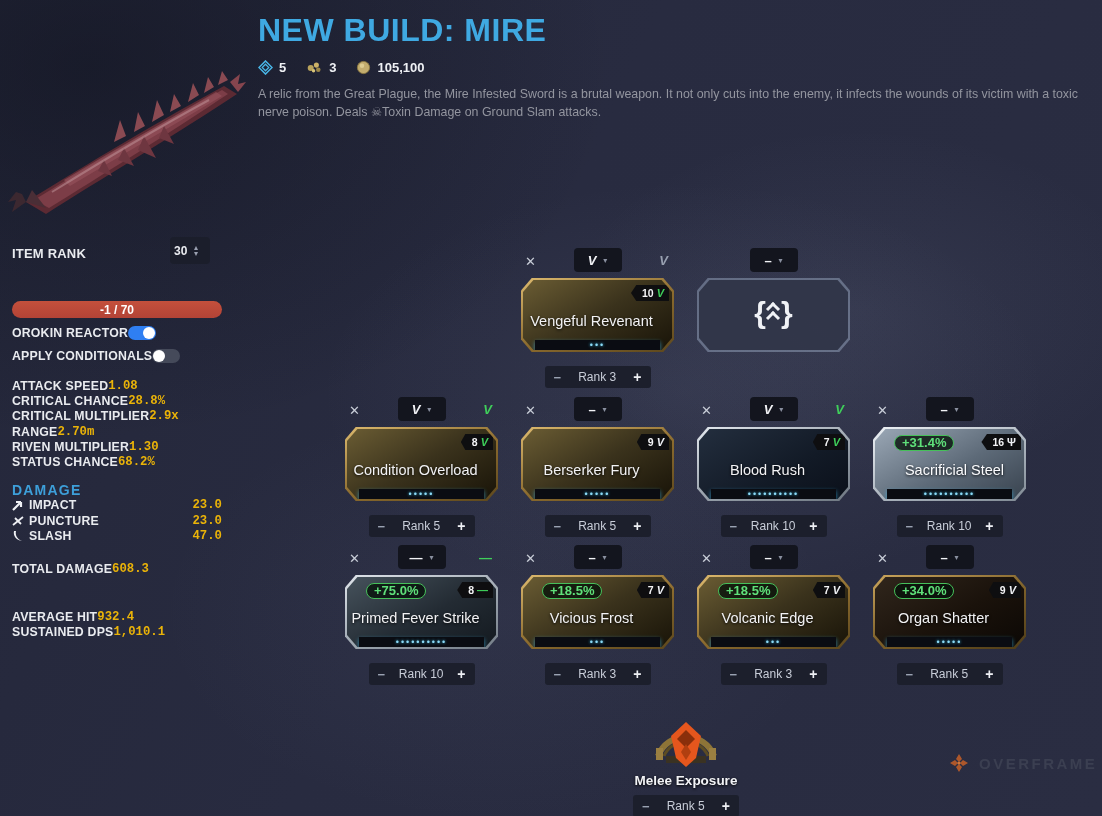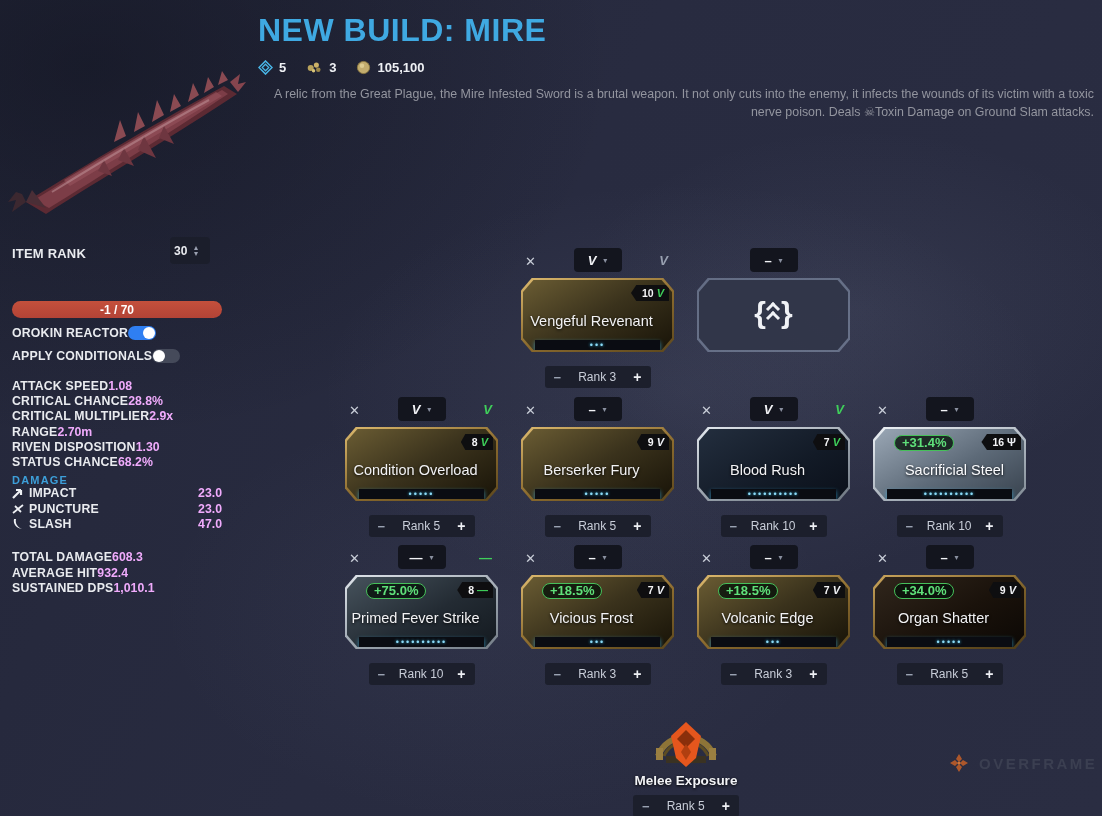--- a/index.html
+++ b/index.html
@@ -15,40 +15,40 @@
       radial-gradient(420px 260px at 78% 38%, rgba(170,180,210,0.08), transparent 70%),
       radial-gradient(480px 300px at 45% 75%, rgba(140,150,180,0.07), transparent 70%),
       radial-gradient(700px 500px at 8% 8%, rgba(10,12,22,0.45), transparent 75%),
       linear-gradient(115deg,#24273a 0%,#282b40 45%,#2a2d42 100%);
   }
   
   .hdr{position:absolute;left:258px;top:12px;width:836px;}
   .title{color:#3fa9e2;font-size:32px;font-weight:700;letter-spacing:.5px;}
   .hstats{display:flex;align-items:center;gap:20px;margin-top:9px;height:18px;}
   .hstat{display:flex;align-items:center;gap:6px;color:#eef0f4;font-size:13px;font-weight:700;}
-  .desc{margin-top:10px;color:#93959f;font-size:12.4px;line-height:1.42;width:836px;text-align:right;}
+  .desc{margin-top:10px;color:#93959f;font-size:12.4px;line-height:1.42;width:836px;}
   
   .weapon{position:absolute;left:4px;top:30px;}
   
   .side{position:absolute;left:12px;top:240px;width:210px;color:#e9ebef;}
   .srow{display:flex;justify-content:flex-start;align-items:center;}
   .slabel{font-size:12.3px;font-weight:700;letter-spacing:.2px;white-space:nowrap;}
-  .sval{font-size:12.3px;font-weight:700;color:#f0abfc;}
+  .sval{font-size:12.3px;font-weight:700;color:#eab308;font-family:Liberation Mono, monospace;}
   .rankbox{position:absolute;left:158px;top:-3px;width:40px;height:27px;background:#1b1e2b;border-radius:4px;display:flex;align-items:center;padding:0 4px;box-sizing:border-box;}
   .rankbox input{width:20px;background:transparent;border:0;color:#e9ebef;font-size:12px;font-weight:700;font-family:inherit;padding:0;}
   .spin{display:flex;flex-direction:column;line-height:6px;color:#9aa0b0;font-size:8px;cursor:pointer;}
   .capbar{margin-top:34px;height:17px;background:linear-gradient(180deg,#c4503c,#b34336);border-radius:9px;display:flex;align-items:center;justify-content:center;color:#fff;font-size:12px;font-weight:700;}
   .togglerow{margin-top:7px;height:16px;}
   .tog{width:28px;height:14px;border-radius:8px;position:relative;cursor:pointer;}
   .tog .knob{position:absolute;top:1px;width:12px;height:12px;border-radius:50%;background:#fff;}
   .tog.on{background:#2f7ff2;}  .tog.on .knob{right:1px;}
   .tog.off{background:#454a5a;} .tog.off .knob{left:1px;}
   .statlist{margin-top:14px;}
   .statlist .srow{height:15.3px;}
-  .dmghdr{margin-top:4px;color:#3d9fd9;font-size:11px;font-weight:700;letter-spacing:1.2px;}
+  .dmghdr{margin-top:12px;color:#3d9fd9;font-size:14px;font-weight:700;letter-spacing:1.2px;}
   .drow{display:flex;align-items:center;height:15.3px;}
   .dicon{width:17px;display:flex;align-items:center;}
   .drow .slabel{flex:1;}
   .gap8{height:9px;}
   .totals{margin-top:9px;}
   
   .mod{position:absolute;width:153px;height:142px;}
   .xbtn{position:absolute;left:4px;top:8px;color:#c9ced8;font-size:13px;font-weight:700;cursor:pointer;background:none;border:0;padding:0;font-family:inherit;}
   .dd{position:absolute;left:50%;transform:translateX(-50%);top:2px;width:48px;height:24px;background:#13151e;border-radius:4px;display:flex;align-items:center;justify-content:center;gap:7px;cursor:pointer;}
   .dd .pol{color:#f2f3f6;font-size:13px;font-weight:700;font-style:italic;line-height:1;}
@@ -193,21 +193,21 @@
       </div>
     <div class="srow">
         <span class="slabel">CRITICAL MULTIPLIER</span>
         <span class="sval">2.9x</span>
       </div>
     <div class="srow">
         <span class="slabel">RANGE</span>
         <span class="sval">2.70m</span>
       </div>
     <div class="srow">
-        <span class="slabel">RIVEN DISPOSITION</span>
+        <span class="slabel">RIVEN MULTIPLIER</span>
         <span class="sval">1.30</span>
       </div>
     <div class="srow">
         <span class="slabel">STATUS CHANCE</span>
         <span class="sval">68.2%</span>
       </div>
   </div>
 
   <div class="dmghdr">DAMAGE</div>
 
@@ -240,21 +240,21 @@
         <span class="sval">47.0</span>
     </div>
   </div>
   <div class="gap8"></div>
 
   <div class="totals">
     <div class="srow" style="height:15.3px;">
         <span class="slabel">TOTAL DAMAGE</span>
         <span class="sval">608.3</span>
       </div>
-    <div class="srow" style="height:15.3px;">
+    <div class="srow" style="height:15.3px;margin-top:32px;">
         <span class="slabel">AVERAGE HIT</span>
         <span class="sval">932.4</span>
       </div>
     <div class="srow" style="height:15.3px;">
         <span class="slabel">SUSTAINED DPS</span>
         <span class="sval">1,010.1</span>
       </div>
   </div>
 </div>
 

